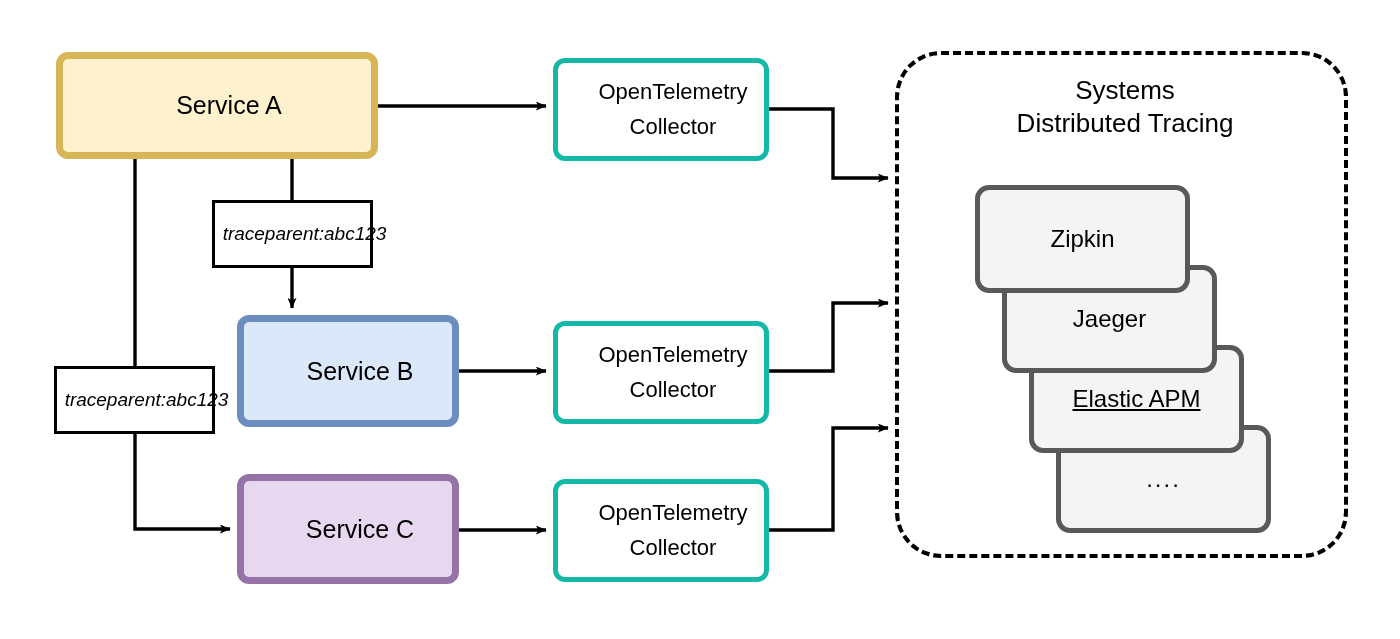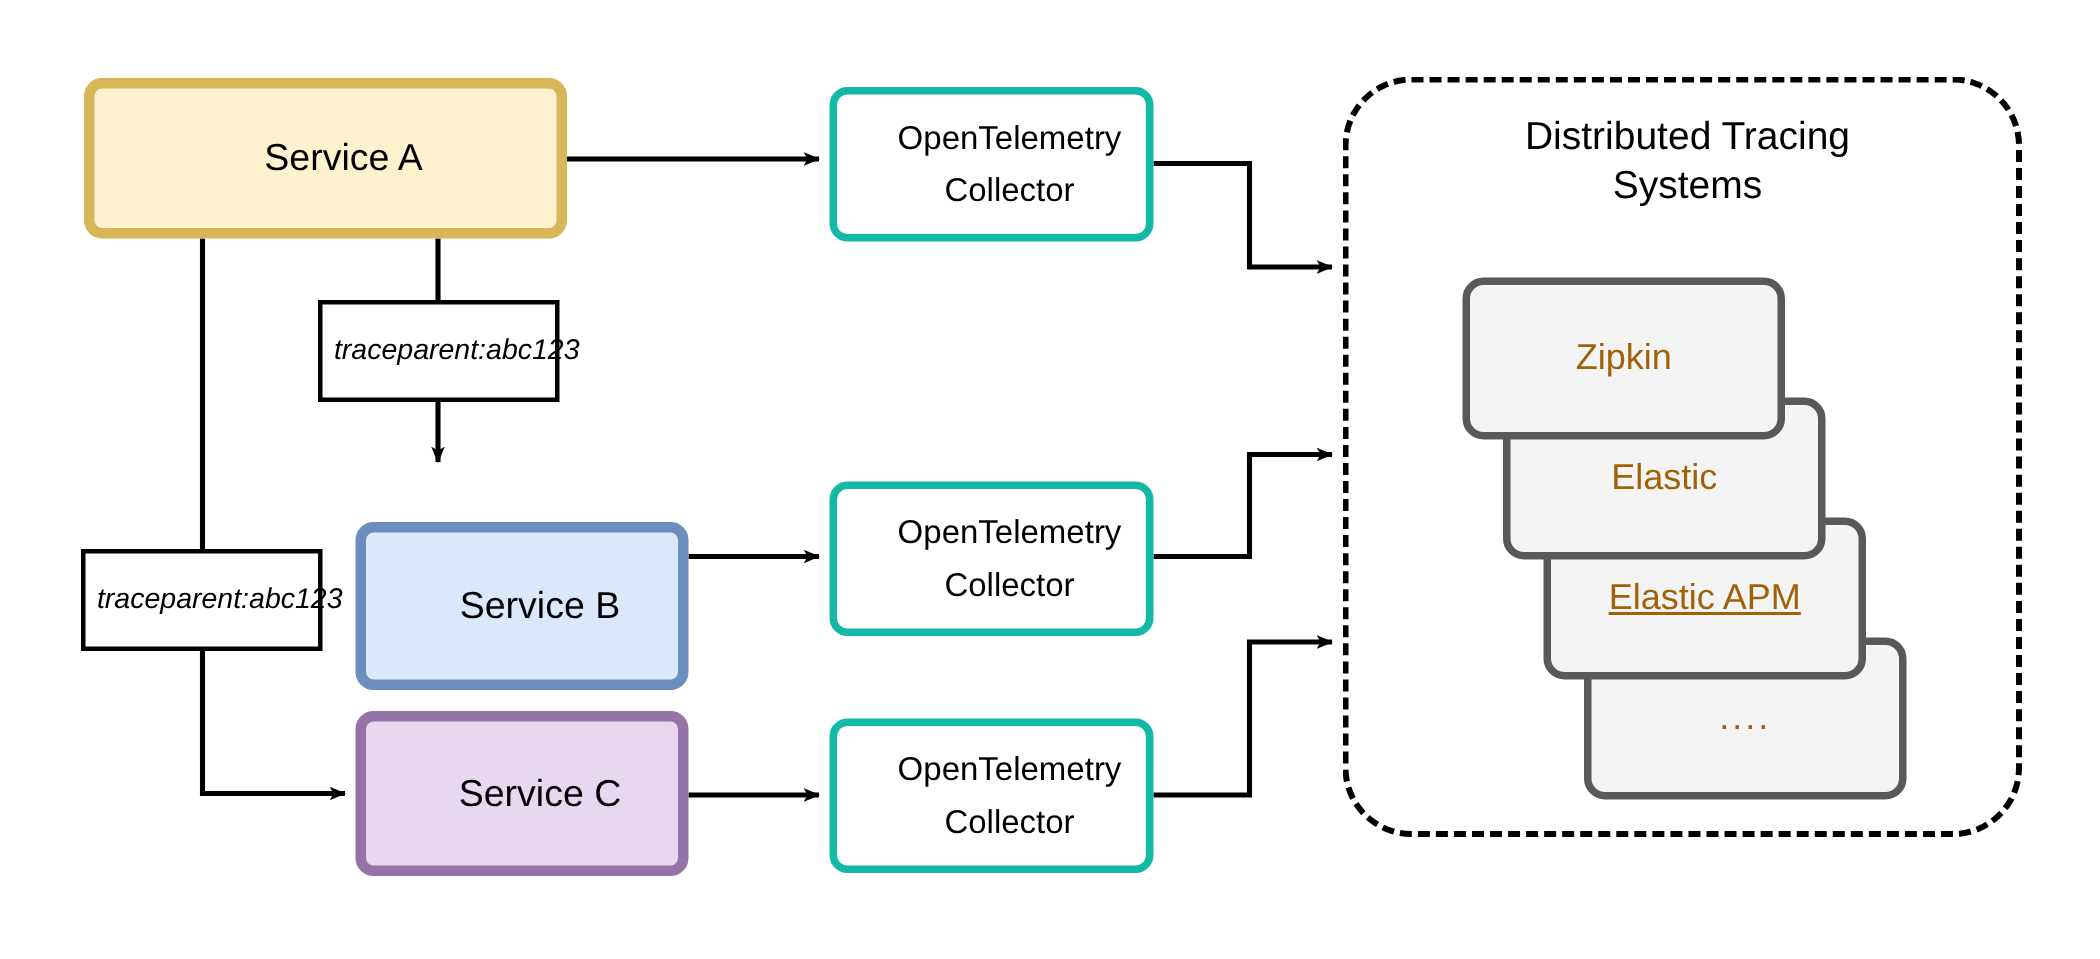--- a/index.html
+++ b/index.html
@@ -48,21 +48,20 @@
   }
   .svc-a {
     left: 56px; top: 52px; width: 322px; height: 107px;
     background: #fdf2cd;
     border-color: #d6b656;
   }
   .svc-b {
     left: 237px; top: 315px; width: 222px; height: 112px;
     background: #dbe8f9;
     border-color: #6c8ebf;
-    margin-top: 33px;
   }
   .svc-c {
     left: 237px; top: 474px; width: 222px; height: 110px;
     background: #e8d8ef;
     border-color: #9673a6;
   }
 
   
   .collector {
     left: 553px; width: 216px; height: 103px;
@@ -115,21 +114,21 @@
     position: absolute;
     box-sizing: border-box;
     width: 215px; height: 108px;
     background: #f4f4f4;
     border: 5px solid #595959;
     border-radius: 14px;
     display: flex;
     align-items: center;
     justify-content: center;
     font-size: 24px;
-    color: #a16207;
+    color: #000000;
   }
   .sys-0 { left: 975px; top: 185px; z-index: 4; }
   .sys-1 { left: 1002px; top: 265px; z-index: 3; }
   .sys-2 { left: 1029px; top: 345px; z-index: 2; text-decoration: underline; }
   .sys-3 { left: 1056px; top: 425px; z-index: 1; }
   .dots-label { letter-spacing: 2px; }
 </style>
 </head>
 <body>
 
@@ -194,30 +193,30 @@
   </div>
 
   <div class="node collector collector-3">
     <span class="ln">OpenTelemetry</span>
     <span class="ln ln2">Collector</span>
   </div>
 
   <div class="dashed-panel"></div>
 
   <div class="panel-title">
+    <div>Systems</div>
     <div>Distributed Tracing</div>
-    <div>Systems</div>
   </div>
 
   <div class="sys-card sys-3">
     <span class="dots-label">....</span>
   </div>
   <div class="sys-card sys-2">
     <span>Elastic APM</span>
   </div>
   <div class="sys-card sys-1">
-    <span>Elastic</span>
+    <span>Jaeger</span>
   </div>
   <div class="sys-card sys-0">
     <span>Zipkin</span>
   </div>
 
 </div>
 
 </body></html>

